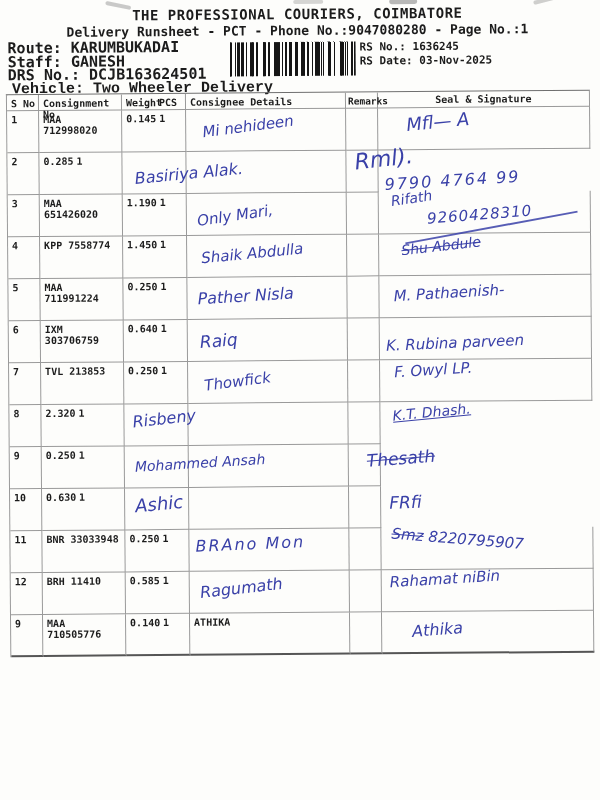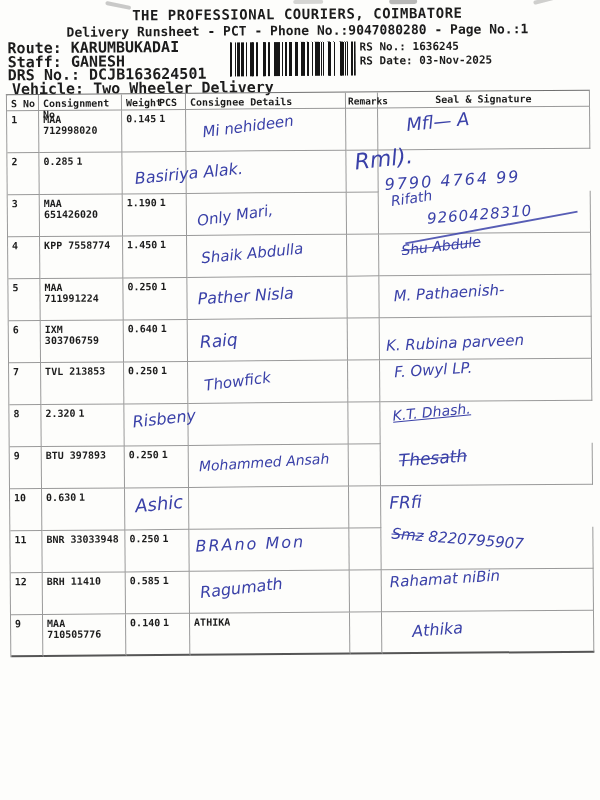--- a/index.html
+++ b/index.html
@@ -19,21 +19,21 @@
   .title{
     position:absolute;left:0;top:6px;width:600px;text-align:center;
     font-size:14px;font-weight:bold;color:#1c1c1c;letter-spacing:.5px;
   }
   .subtitle{
     position:absolute;left:0;top:23px;width:600px;text-align:center;
     font-size:13px;font-weight:bold;color:#1c1c1c;
   }
   .info-left{position:absolute;left:10px;top:40px;color:#1c1c1c;}
   .info-left div{font-size:15px;font-weight:bold;line-height:13.5px;white-space:pre;}
-  .info-left .v{padding-left:4px;}
+  .info-left .v{padding-left:4px;font-family:Liberation Mono, monospace;}
   .barcode{
     position:absolute;left:232px;top:42px;width:126px;height:34px;
     background-image:
       repeating-linear-gradient(90deg,#151515 0 2px,transparent 2px 5px,#151515 5px 6px,transparent 6px 11px),
       repeating-linear-gradient(90deg,#151515 0 1px,transparent 1px 7px,#151515 7px 10px,transparent 10px 13px);
   }
   .info-right{position:absolute;left:362px;top:41px;color:#1c1c1c;}
   .info-right div{font-size:11px;font-weight:bold;line-height:14px;}
   
   .tbl{
@@ -269,21 +269,20 @@
             <span class="hw hw-c7">Risbeny</span>
           </div>
         <div class="td"></div>
         <div class="td">
             <span class="hw sg7 underl">K.T. Dhash.</span>
           </div>
       </div>
 
       <div class="tr body-row">
         <div class="td pad">9</div>
-        <div class="td pad">BTU 397893</div>
         <div class="td">
             <span class="w">0.250</span>
             <span class="p">1</span>
           </div>
         <div class="td">
             <span class="hw hw-c8">Mohammed Ansah</span>
           </div>
         <div class="td"></div>
         <div class="td">
             <span class="hw sg8 strike">Thesath</span>

